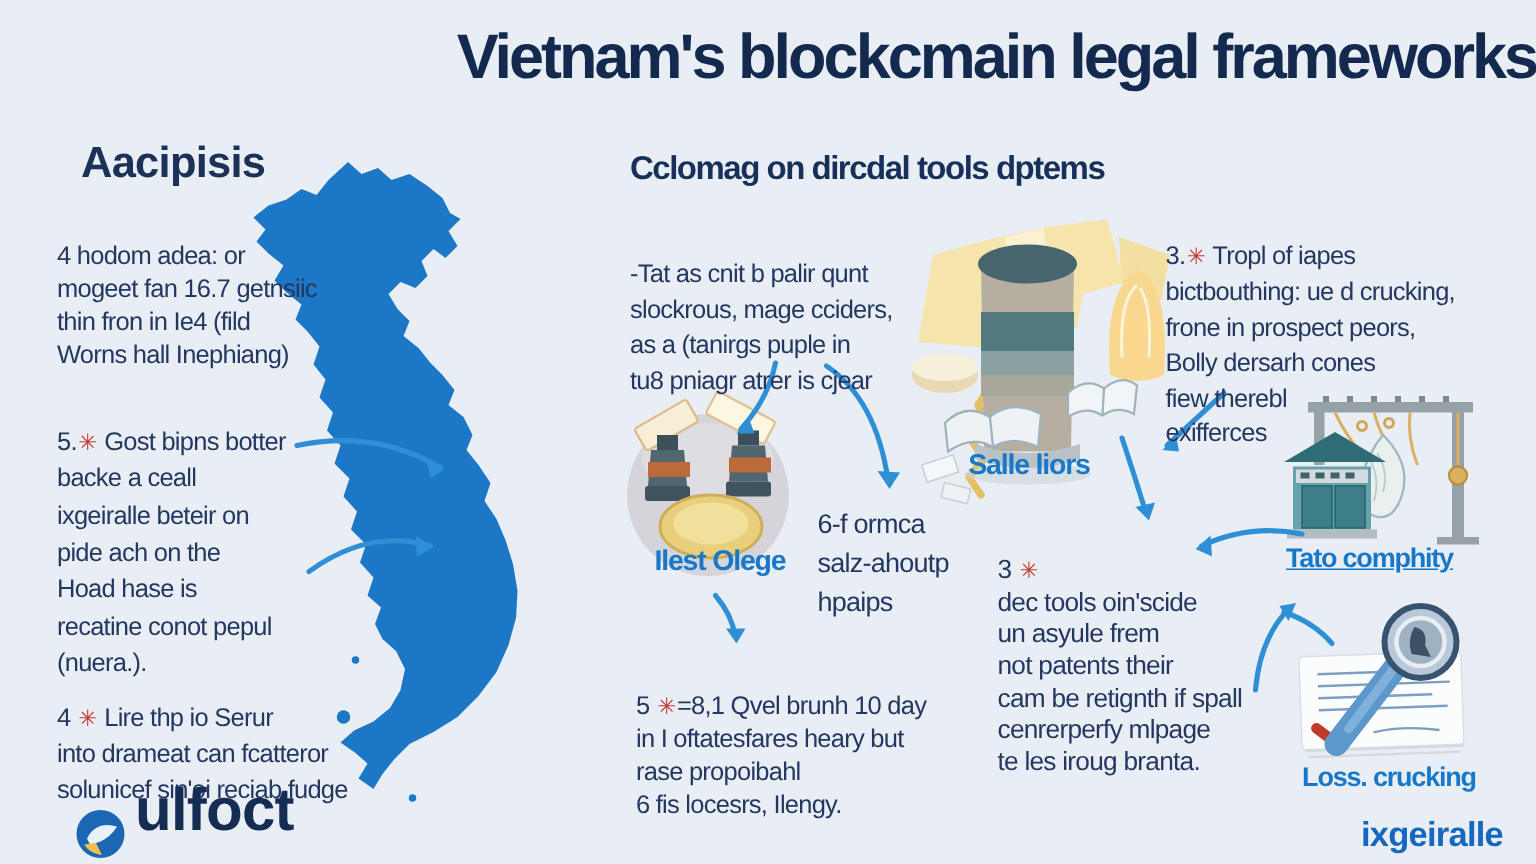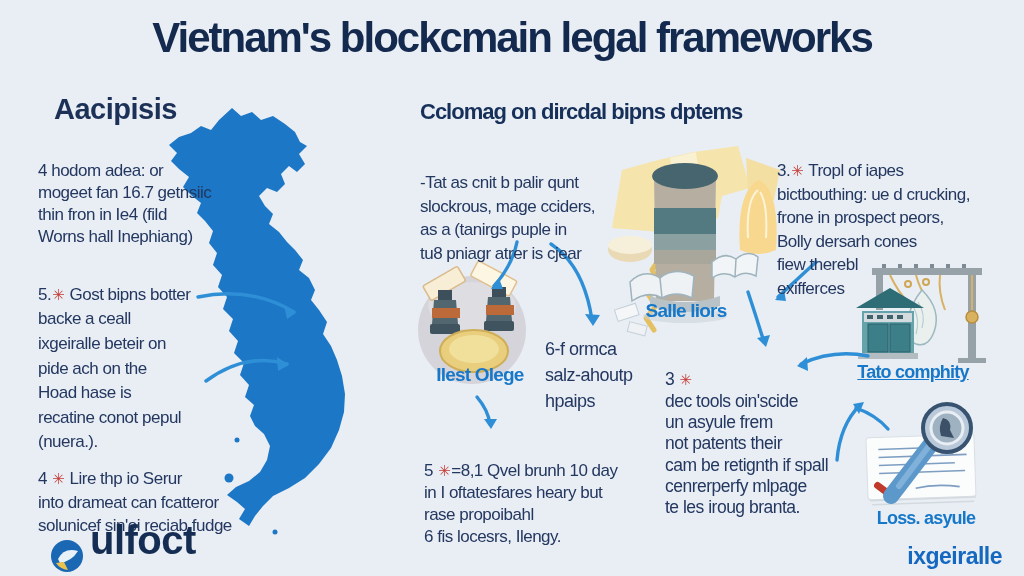--- a/index.html
+++ b/index.html
@@ -1,19 +1,19 @@
 <!DOCTYPE html>
 <html><head>
 <meta charset="utf-8">
 <style>
   html,body{margin:0;padding:0;}
   body{font-family:"Liberation Sans",sans-serif;}
   .canvas{position:relative;width:1024px;height:576px;background:#e9eef4;overflow:hidden;}
   .abs{position:absolute;margin:0;}
-  .title{top:14px;left:0;width:1024px;text-align:center;font-size:42px;font-weight:bold;
+  .title{top:14px;left:0;width:1024px;text-align:right;font-size:42px;font-weight:bold;
          letter-spacing:-2px;color:#13294e;}
   .h-left{left:38px;top:93px;font-size:29px;font-weight:bold;letter-spacing:-0.5px;color:#1c3157;margin-left:16px;}
   .h-mid{left:420px;top:99px;font-size:22px;font-weight:bold;letter-spacing:-1px;color:#16305a;}
   .tb{white-space:pre-line;color:#233760;font-size:17px;letter-spacing:-0.5px;line-height:1.38;}
   .lh-tall{line-height:1.45;}
   .lh-med{line-height:1.3;}
   .lh-tight{line-height:1.22;}
   .star{color:#c43c35;font-size:15px;padding:0 1px;}
   .blabel{color:#1778c9;font-weight:bold;font-size:18px;letter-spacing:-0.8px;text-align:center;}
   .brand-left{left:90px;top:518px;font-size:40px;font-weight:bold;letter-spacing:-0.5px;color:#152d52;}
@@ -160,21 +160,21 @@
       <polygon points="775,300 784,290 786,301"></polygon>
       <polygon points="766,347 757,338 770,335"></polygon>
       <polygon points="797,366 807,357 808,371"></polygon>
       <polygon points="864,402 853,404 859,414"></polygon>
       <polygon points="491,429 484,419 497,419"></polygon>
     </g>
   </svg>
 
   <h1 class="abs title">Vietnam's blockcmain legal frameworks</h1>
   <h2 class="abs h-left">Aacipisis</h2>
-  <h2 class="abs h-mid">Cclomag on dircdal bipns dptems</h2>
+  <h2 class="abs h-mid">Cclomag on dircdal tools dptems</h2>
 
   <p class="abs tb lh-med" style="left:38px;top:138px;width:200px;">
     <span>4 hodom adea: or
 mogeet fan 16.7 getnsiic
 thin fron in Ie4 (fild
 Worns hall Inephiang)</span>
   </p>
   <p class="abs tb lh-tall" style="left:38px;top:258px;width:200px;">
     <span>5.</span><span class="star">✳</span><span> Gost bipns botter
 backe a ceall
@@ -222,21 +222,21 @@
 un asyule frem
 not patents their
 cam be retignth if spall
 cenrerperfy mlpage
 te les iroug branta.</span>
   </p>
 
   <div class="abs blabel" style="left:424px;top:364px;width:112px;font-size:19px;">Ilest Olege</div>
   <div class="abs blabel" style="left:636px;top:300px;width:100px;font-size:19px;">Salle liors</div>
   <div class="abs blabel" style="left:848px;top:362px;width:130px;text-decoration:underline;">Tato comphity</div>
-  <div class="abs blabel" style="left:864px;top:508px;width:124px;">Loss. asyule</div>
+  <div class="abs blabel" style="left:864px;top:508px;width:124px;">Loss. crucking</div>
 
   <svg class="abs" style="left:50px;top:539px;" width="34" height="34" viewBox="0 0 34 34">
     <circle cx="17" cy="17" r="16" fill="#1a67b4"></circle>
     <path d="M8,20 Q14,8 28,12 Q22,22 10,24 Z" fill="#e8f0f8"></path>
     <path d="M6,24 Q10,30 18,31 L14,23 Z" fill="#edc24a"></path>
   </svg>
   <div class="abs brand-left">ulfoct</div>
   <div class="abs brand-right">ixgeiralle</div>
 
 </div>

